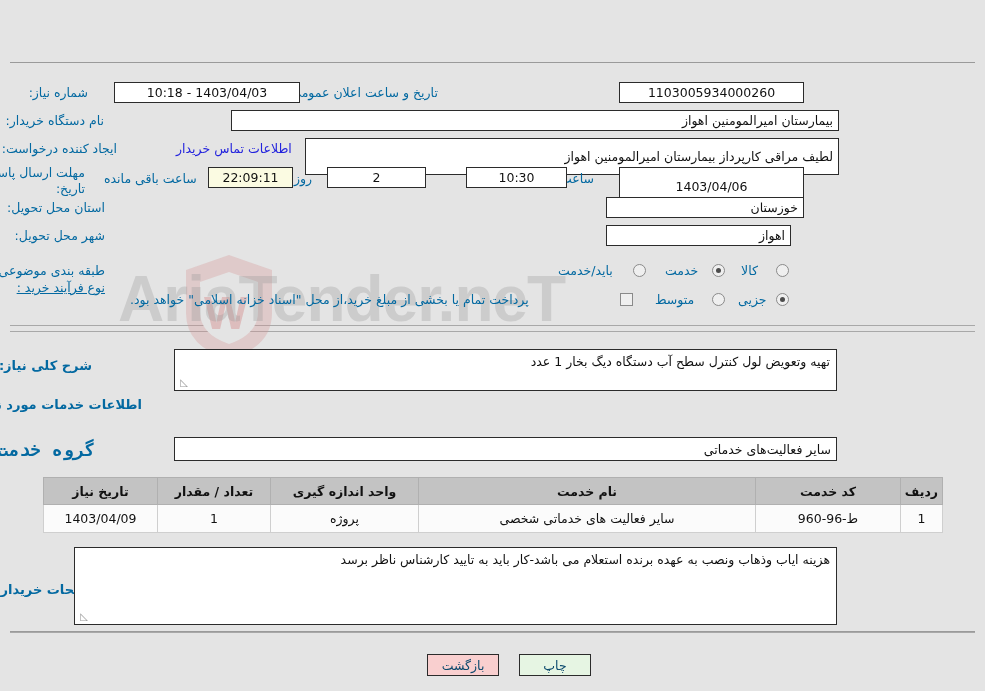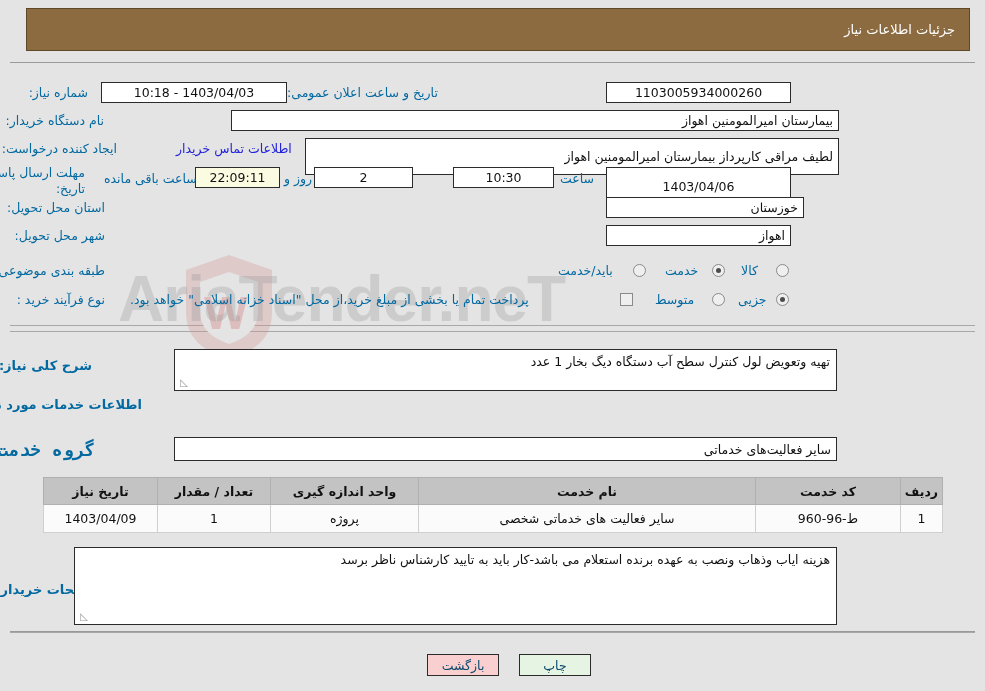--- a/index.html
+++ b/index.html
@@ -124,21 +124,21 @@
     background: #ffffff;
     box-sizing: border-box;
     font-size: 12.5px;
     color: #111111;
     display: flex;
     align-items: center;
     padding: 0 5px;
     overflow: hidden;
     white-space: nowrap;
   }
-  .box.center { justify-content: center; }
+  .box.center { justify-content: center; margin-left: 13px; }
   .box.start { justify-content: flex-start; padding-left: 46px; }
   .box.yellow { background: #fbfbe2; }
   .link {
     position: absolute;
     font-size: 12.5px;
     color: #2222dd;
     cursor: pointer;
     white-space: nowrap;
   }
 
@@ -241,21 +241,20 @@
 
 <div id="page">
 
   <div class="watermark">
     <div class="wm-shield"></div>
     <div class="wm-shield-inner"></div>
     <div class="wm-w">W</div>
     <div class="wm-text">AriaTender.neT</div>
   </div>
 
-  <div class="header-bar">جزئیات اطلاعات نیاز</div>
 
   <div class="panel"></div>
   <div class="divider" style="top:325px;"></div>
   <div class="divider" style="top:331px;"></div>
   <div class="divider" style="top:632px;"></div>
 
   <div class="layer">
 
     <div class="lbl" style="right:897px; top:85px;">شماره نیاز:</div>
     <div class="box center" style="right:194px; left:; top:82px; width:185px; height:21px; right:auto; left:606px;">1103005934000260</div>
@@ -287,21 +286,21 @@
     <div class="box start" style="left:606px; top:225px; width:185px; height:21px;">اهواز</div>
 
     <div class="lbl" style="right:880px; top:263px;">طبقه بندی موضوعی:</div>
     <div class="radio" style="left:776px; top:264px;"></div>
     <div class="lbl" style="left:741px; top:263px;">کالا</div>
     <div class="radio on" style="left:712px; top:264px;"></div>
     <div class="lbl" style="left:665px; top:263px;">خدمت</div>
     <div class="radio" style="left:633px; top:264px;"></div>
     <div class="lbl" style="left:558px; top:263px;">باید/خدمت</div>
 
-    <div class="lbl" style="right:880px; top:292px;">نوع فرآیند خرید :</div>
+    <div class="lbl" style="right:880px; top:280px;text-decoration:underline;">نوع فرآیند خرید :</div>
     <div class="radio on" style="left:776px; top:293px;"></div>
     <div class="lbl" style="left:738px; top:292px;">جزیی</div>
     <div class="radio" style="left:712px; top:293px;"></div>
     <div class="lbl" style="left:655px; top:292px;">متوسط</div>
     <div class="chk" style="left:620px; top:293px;"></div>
     <div class="lbl" style="left:130px; top:292px;">پرداخت تمام یا بخشی از مبلغ خرید،از محل "اسناد خزانه اسلامی" خواهد بود.</div>
 
     <div class="lbl lbl-bold" style="right:893px; top:358px; font-size:13px;">شرح کلی نیاز:</div>
     <div class="ta" style="left:174px; top:349px; width:663px; height:42px; text-align:right;">
       <span>تهیه وتعویض لول کنترل سطح آب دستگاه دیگ بخار  1 عدد</span>

